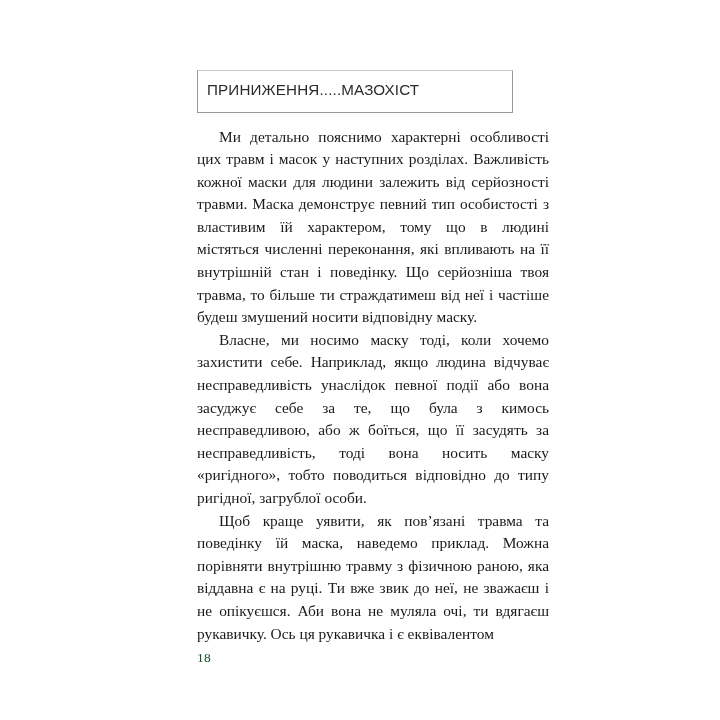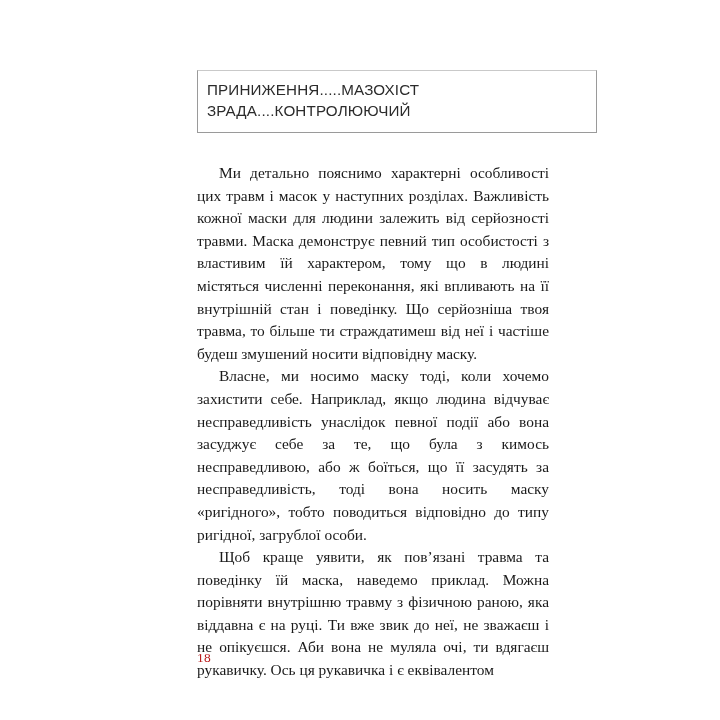--- a/index.html
+++ b/index.html
@@ -24,68 +24,67 @@
     position: absolute;
     left: 197px;
     top: 70px;
     width: 352px;
   }
   
   .callout-box {
     border: 1px solid #9a9a9a;
     border-top-color: #c9c9c9;
     box-sizing: border-box;
-    width: 400px;
+    width: 316px;
     padding: 9px 4px 11px 9px;
     background: #ffffff;
   }
   .callout-line {
     font-family: "Liberation Sans", "DejaVu Sans", sans-serif;
     font-size: 15.2px;
     line-height: 20.5px;
     letter-spacing: 0.15px;
     color: #2b2b2b;
     white-space: nowrap;
   }
   
   .body-text {
-    margin-top: 29px;
+    margin-top: 13px;
   }
   .body-paragraph {
     font-family: "Liberation Serif", "DejaVu Serif", serif;
     font-size: 15.4px;
     line-height: 22.6px;
     text-align: justify;
     text-justify: inter-word;
     text-indent: 22px;
     margin: 0;
     color: #1a1a1a;
     hyphens: manual;
   }
   
   .folio {
     position: absolute;
     left: 197px;
     top: 650px;
     font-family: "Liberation Serif", "DejaVu Serif", serif;
     font-size: 13.5px;
-    color: #b91c1c;
+    color: #14532d;
     letter-spacing: 0.3px;
   }
 </style>
 </head>
 <body>
 
 <div class="page">
 
   <div class="content-column">
 
     <div class="callout-box">
       <div class="callout-line">ПРИНИЖЕННЯ.....МАЗОХІСТ</div>
-      <div class="callout-line">ЗРАДА....КОНТРОЛЮЮЧИЙ</div>
     </div>
 
     <div class="body-text">
       <p class="body-paragraph">Ми детально пояснимо характерні особливості цих травм і масок у наступних розділах. Важливість кожної маски для людини залежить від серйозності травми. Маска демонструє певний тип особистості з властивим їй характером, тому що в людині містяться численні переконання, які впливають на її внутрішній стан і поведінку. Що серйозніша твоя травма, то більше ти страждатимеш від неї і частіше будеш змушений носити відповідну маску.</p>
       <p class="body-paragraph">Власне, ми носимо маску тоді, коли хочемо захистити себе. Наприклад, якщо людина відчуває несправедливість унаслідок певної події або вона засуджує себе за те, що була з кимось несправедливою, або ж боїться, що її засудять за несправедливість, тоді вона носить маску «ригідного», тобто поводиться відповідно до типу ригідної, загрублої особи.</p>
       <p class="body-paragraph">Щоб краще уявити, як пов’язані травма та поведінку їй маска, наведемо приклад. Можна порівняти внутрішню травму з фізичною раною, яка віддавна є на руці. Ти вже звик до неї, не зважаєш і не опікуєшся. Аби вона не муляла очі, ти вдягаєш рукавичку. Ось ця рукавичка і є еквівалентом</p>
     </div>
 
   </div>
 

